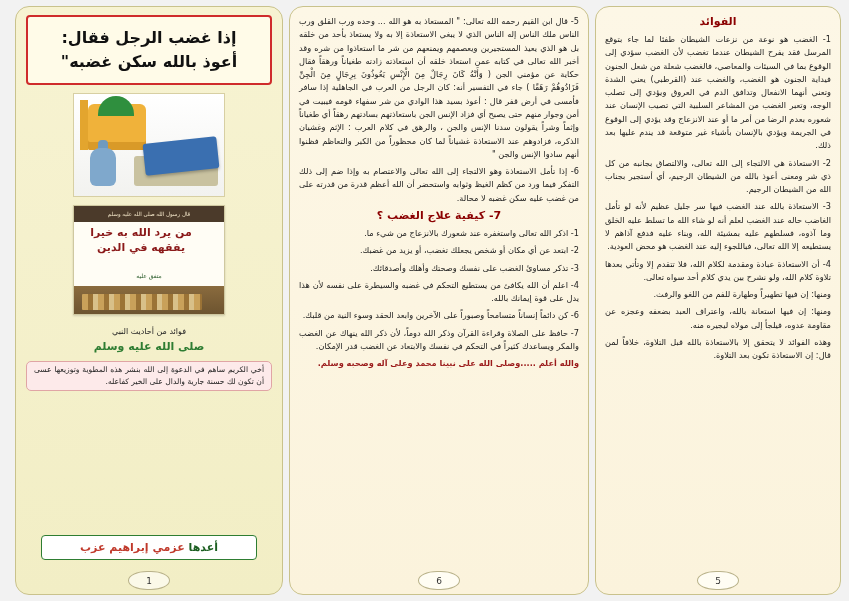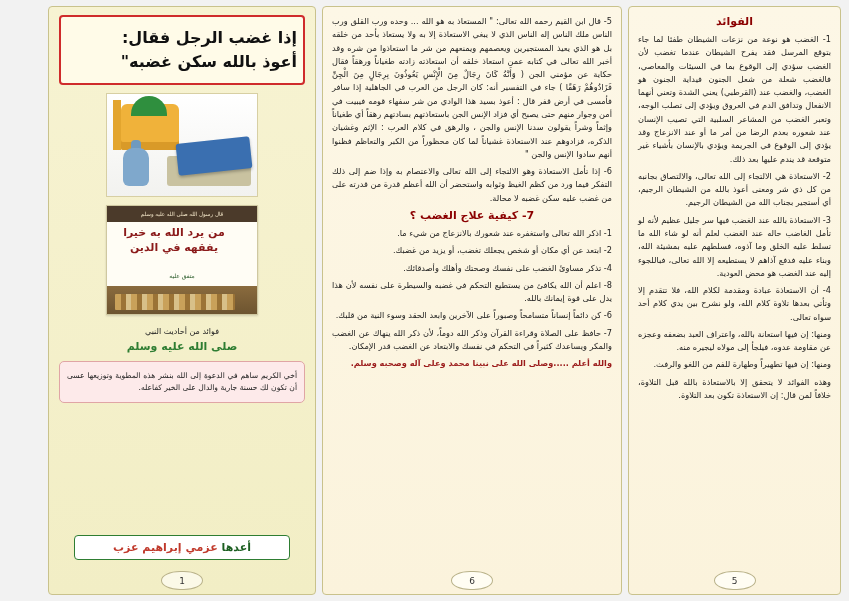--- a/index.html
+++ b/index.html
@@ -18,27 +18,27 @@
     justify-content:flex-start;
     align-items:stretch;
     box-sizing:border-box;
     padding:6px 8px;
     gap:6px;
   }
   .panel{
     position:relative;
     box-sizing:border-box;
     border:1px solid #c9c28c;
-    border-radius:4px;
+    border-radius:14px;
     overflow:hidden;
   }
 
   
   .panel-5{
-    width:213px;
+    width:246px;
     background:#fdf6e3;
     background:linear-gradient(#fdf7e6,#fbf3dc);
     padding:8px 9px 28px 9px;
     direction:rtl;
   }
   .panel-6{
     width:300px;
     background:#fdf6e3;
     background:linear-gradient(#fdf7e6,#fbf3dc);
     padding:8px 9px 28px 9px;
@@ -88,20 +88,21 @@
   .panel-1 .page-badge{background:#fbf9e8;}
 
   
   .title-box{
     width:100%;
     box-sizing:border-box;
     border:2px solid #cf2b2b;
     border-radius:4px;
     background:#fffbe8;
     padding:9px 6px;
+    text-align:center;
     margin-bottom:8px;
   }
   .title-box .t1,.title-box .t2{
     color:#111;
     font-weight:bold;
     font-size:16px;
     line-height:1.5;
     display:block;
   }
   .photo{
@@ -181,21 +182,21 @@
     font-size:8px;color:#222;text-align:center;margin:2px 0 4px 0;
   }
   .basmala{
     font-size:11px;color:#2e7d32;text-align:right;margin:0 0 8px 0;font-weight:bold;
   }
   .note-box{
     width:100%;box-sizing:border-box;
     border:1px solid #e0a5a5;
     border-radius:5px;
     background:#fdeaea;
-    padding:8px 7px;
+    padding:2px 7px;
     font-size:7.6px;line-height:1.6;color:#222;
     text-align:justify;
     margin-bottom:12px;
   }
   .author-box{
     width:88%;
     box-sizing:border-box;
     border:1px solid #2e7d32;
     border-radius:4px;
     background:#ffffff;
@@ -212,37 +213,37 @@
 
 <div class="page">
 
   <div class="panel panel-5">
     <div class="sec-title">الفوائد</div>
 
     <p class="para">1- الغضب هو نوعة من نزعات الشيطان طفئا لما جاء بتوقع المرسل فقد يفرح الشيطان عندما تغضب لأن الغضب سؤدي إلى الوقوع بما في السيئات والمعاصي، فالغضب شعلة من شعل الجنون فيداية الجنون هو الغضب، والغضب عند (القرطبي) يعني الشدة وتعني أنهما الانفعال وتدافق الدم في العروق ويؤدي إلى تصلب الوجه، وتعبر الغضب من المشاعر السلبية التي تصيب الإنسان عند شعوره بعدم الرضا من أمر ما أو عند الانزعاج وقد يؤدي إلى الوقوع في الجريمة ويؤدي بالإنسان بأشياء غير متوقعة قد يندم عليها بعد ذلك.</p>
     <p class="para">2- الاستعاذة هي الالتجاء إلى الله تعالى، والالتصاق بجانبه من كل ذي شر ومعنى أعوذ بالله من الشيطان الرجيم، أي أستجير بجناب الله من الشيطان الرجيم.</p>
     <p class="para">3- الاستعاذة بالله عند الغضب فيها سر جليل عظيم لأنه لو تأمل الغاضب حاله عند الغضب لعلم أنه لو شاء الله ما تسلط عليه الخلق وما آذوه، فسلطهم عليه بمشيئة الله، وبناء عليه فدفع آذاهم لا يستطيعه إلا الله تعالى، فباللجوء إليه عند الغضب هو محض العودية.</p>
     <p class="para">4- أن الاستعاذة عبادة ومقدمة لكلام الله، فلا تتقدم إلا وتأتي بعدها تلاوة كلام الله، ولو نشرح بين يدي كلام أحد سواه تعالى.</p>
+    <p class="para">ومنها: إن فيها تطهيراً وطهارة للفم من اللغو والرفث.</p>
     <p class="para">ومنها: إن فيها استعانة بالله، واعتراف العبد بضعفه وعجزه عن مقاومة عدوه، فيلجأ إلى مولاه ليجيره منه.</p>
-    <p class="para">ومنها: إن فيها تطهيراً وطهارة للفم من اللغو والرفث.</p>
     <p class="para">وهذه الفوائد لا يتحقق إلا بالاستعاذة بالله قبل التلاوة، خلافاً لمن قال: إن الاستعاذة تكون بعد التلاوة.</p>
 
     <div class="page-badge">5</div>
   </div>
 
   <div class="panel panel-6">
     <p class="para">5- قال ابن القيم رحمه الله تعالى: " المستعاذ به هو الله ... وحده ورب القلق ورب الناس ملك الناس إله الناس الذي لا يبغي الاستعاذة إلا به ولا يستعاذ بأحد من خلقه بل هو الذي يعيذ المستجيرين ويعصمهم ويمنعهم من شر ما استعاذوا من شره وقد أخبر الله تعالى في كتابه عمن استعاذ خلقه أن استعاذته زادته طغياناً ورهقاً فقال حكاية عن مؤمني الجن ( وَأَنَّهُ كَانَ رِجَالٌ مِنَ الْإِنْسِ يَعُوذُونَ بِرِجَالٍ مِنَ الْجِنِّ فَزَادُوهُمْ رَهَقًا ) جاء في التفسير أنه: كان الرجل من العرب في الجاهلية إذا سافر فأمسى في أرض قفر قال : أعوذ بسيد هذا الوادي من شر سفهاء قومه فيبيت في أمن وجوار منهم حتى يصبح أي فزاد الإنس الجن باستعاذتهم بسادتهم رهقاً أي طغياناً وإثماً وشراً يقولون سدنا الإنس والجن ، والرهق في كلام العرب : الإثم وغشيان الذكره، فزادوهم عند الاستعاذة غشياناً لما كان محظوراً من الكبر والتعاظم فظنوا أنهم سادوا الإنس والجن "</p>
     <p class="para">6- إذا تأمل الاستعاذة وهو الالتجاء إلى الله تعالى والاعتصام به وإذا ضم إلى ذلك التفكر فيما ورد من كظم الغيظ وثوابه واستحضر أن الله أعظم قدرة من قدرته على من غضب عليه سكن غضبه لا محالة.</p>
 
     <div class="sec-title">7- كيفية علاج الغضب ؟</div>
 
     <p class="para">1- اذكر الله تعالى واستغفره عند شعورك بالانزعاج من شيء ما.</p>
     <p class="para">2- ابتعد عن أي مكان أو شخص يجعلك تغضب، أو يزيد من غضبك.</p>
-    <p class="para">4- تذكر مساوئ الغضب على نفسك وصحتك وأهلك وأصدقائك.</p>
-    <p class="para">8- اعلم أن الله يكافئ من يستطيع التحكم في غضبه والسيطرة على نفسه لأن هذا يدل على قوة إيمانك بالله.</p>
+    <p class="para">3- تذكر مساوئ الغضب على نفسك وصحتك وأهلك وأصدقائك.</p>
+    <p class="para">4- اعلم أن الله يكافئ من يستطيع التحكم في غضبه والسيطرة على نفسه لأن هذا يدل على قوة إيمانك بالله.</p>
     <p class="para">6- كن دائماً إنساناً متسامحاً وصبوراً على الآخرين وابعد الحقد وسوء النية من قلبك.</p>
     <p class="para">7- حافظ على الصلاة وقراءة القرآن وذكر الله دوماً، لأن ذكر الله ينهاك عن الغضب والمكر ويساعدك كثيراً في التحكم في نفسك والابتعاد عن الغضب قدر الإمكان.</p>
 
     <p class="para redb">والله أعلم .....وصلى الله على نبينا محمد وعلى آله وصحبه وسلم.</p>
 
     <div class="page-badge">6</div>
   </div>
 
   <div class="panel panel-1">
 

